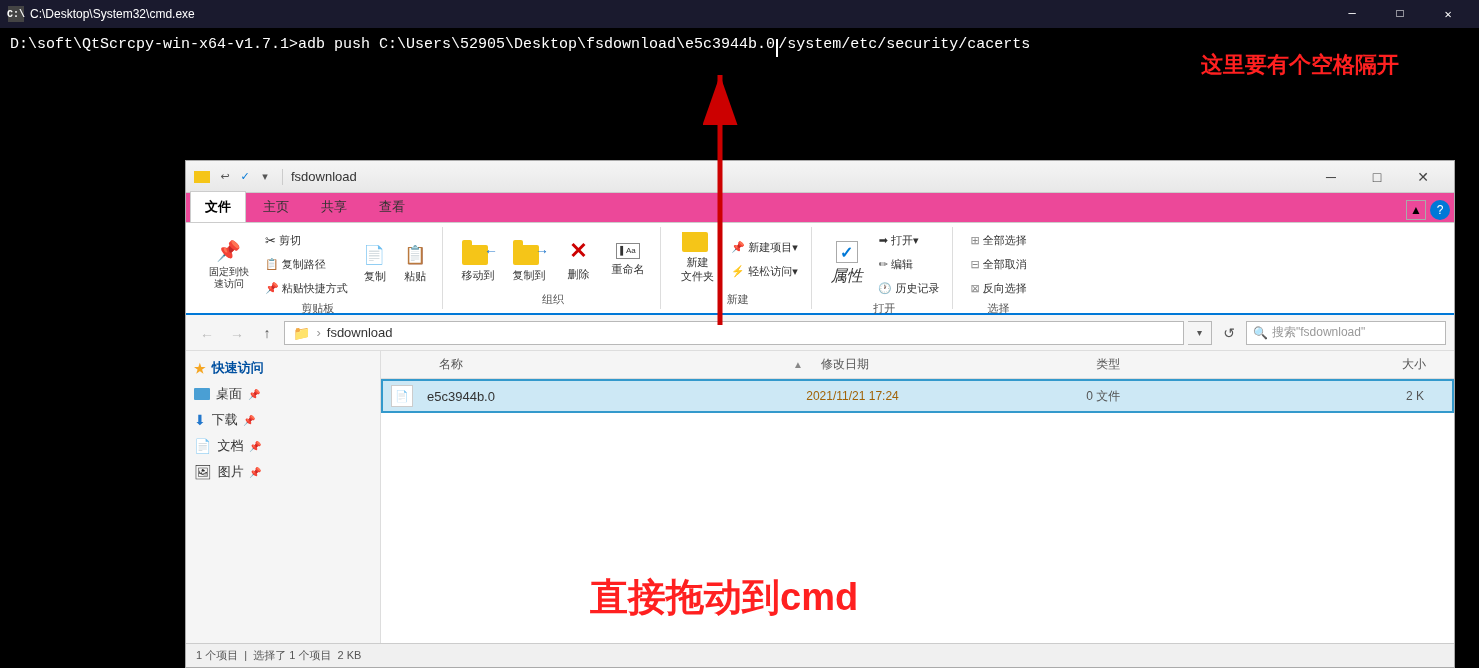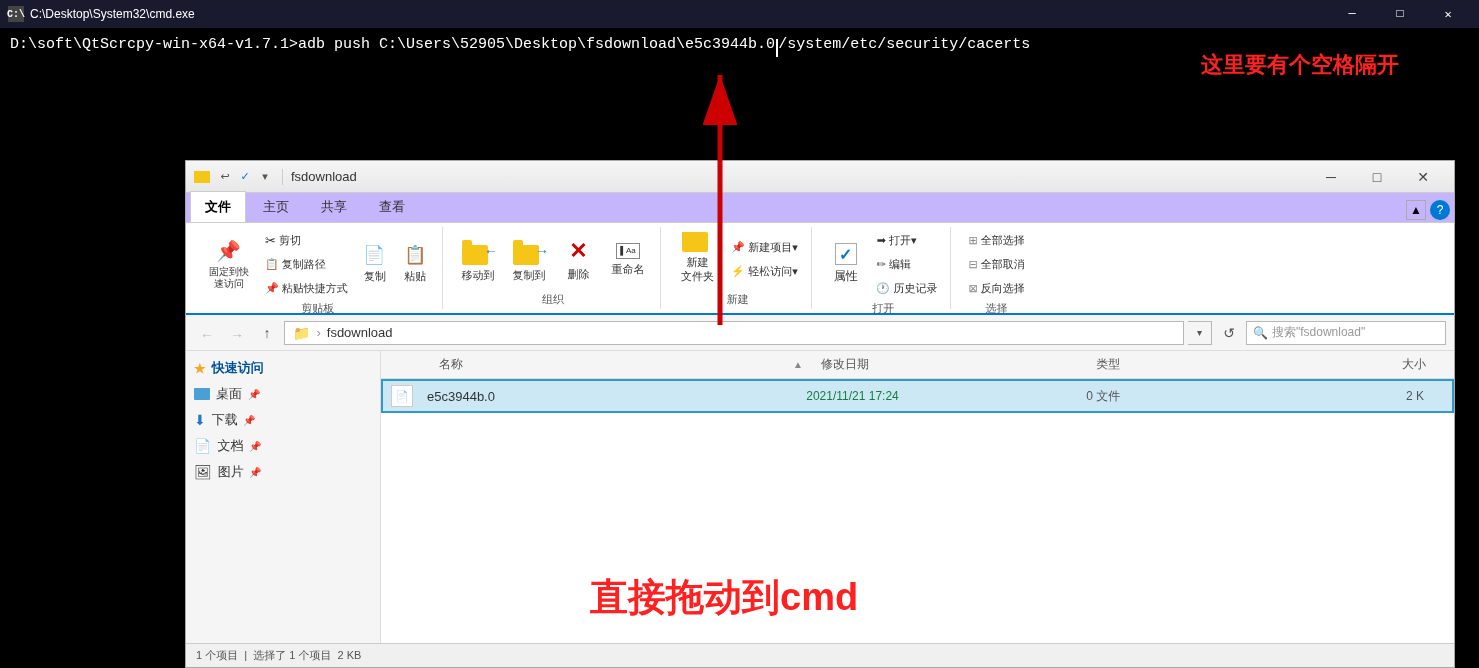--- a/index.html
+++ b/index.html
@@ -171,21 +171,21 @@
     .qa-folder-yellow {
       width: 16px;
       height: 12px;
       background: #f5c518;
       margin-right: 2px;
     }
 
     
     .ribbon-tabs {
       height: 30px;
-      background: #c4b5fd;
+      background: #ec4899;
       border-bottom: 1px solid #ccc;
       display: flex;
       align-items: flex-end;
       padding: 0 4px;
     }
     .ribbon-tab {
       padding: 6px 14px;
       font-size: 13px;
       cursor: pointer;
       color: #333;
@@ -416,21 +416,21 @@
       width: 22px; height: 22px;
       background: #f0f0f0;
       border: 1px solid #ddd;
       margin-right: 8px;
       display: flex;
       align-items: center;
       justify-content: center;
       font-size: 14px;
     }
     .file-name { flex: 3; font-size: 13px; color: #333; }
-    .file-date { flex: 2; font-size: 12px; color: #15803d; padding-left: 10px; }
+    .file-date { flex: 2; font-size: 12px; color: #a16207; padding-left: 10px; }
     .file-type { flex: 1.5; font-size: 12px; color: #555; padding-left: 10px; }
     .file-size { flex: 1; font-size: 12px; color: #555; text-align: right; padding-right: 20px; }
 
     
     .status-bar {
       height: 24px;
       background: #f0f0f0;
       border-top: 1px solid #ccc;
       display: flex;
       align-items: center;
@@ -599,21 +599,21 @@
     </div>
 
     <div class="ribbon-group">
       <div class="ribbon-group-buttons">
         <div class="ribbon-btn">
           <div style="position:relative;">
             <div style="width:22px;height:22px;background:#fff;border:1px solid #aaa;display:flex;align-items:center;justify-content:center;">
               <span style="color:#0078d7;font-size:16px;font-weight:bold;">✓</span>
             </div>
           </div>
-          <div style="font-size:12px;">属性</div>
+          <div style="font-size:16px;font-style:italic;">属性</div>
         </div>
         <div style="display:flex;flex-direction:column;gap:2px;">
           <div class="ribbon-btn-small">
             <span>➡</span>
             <span>打开▾</span>
           </div>
           <div class="ribbon-btn-small">
             <span>✏</span>
             <span>编辑</span>
           </div>

